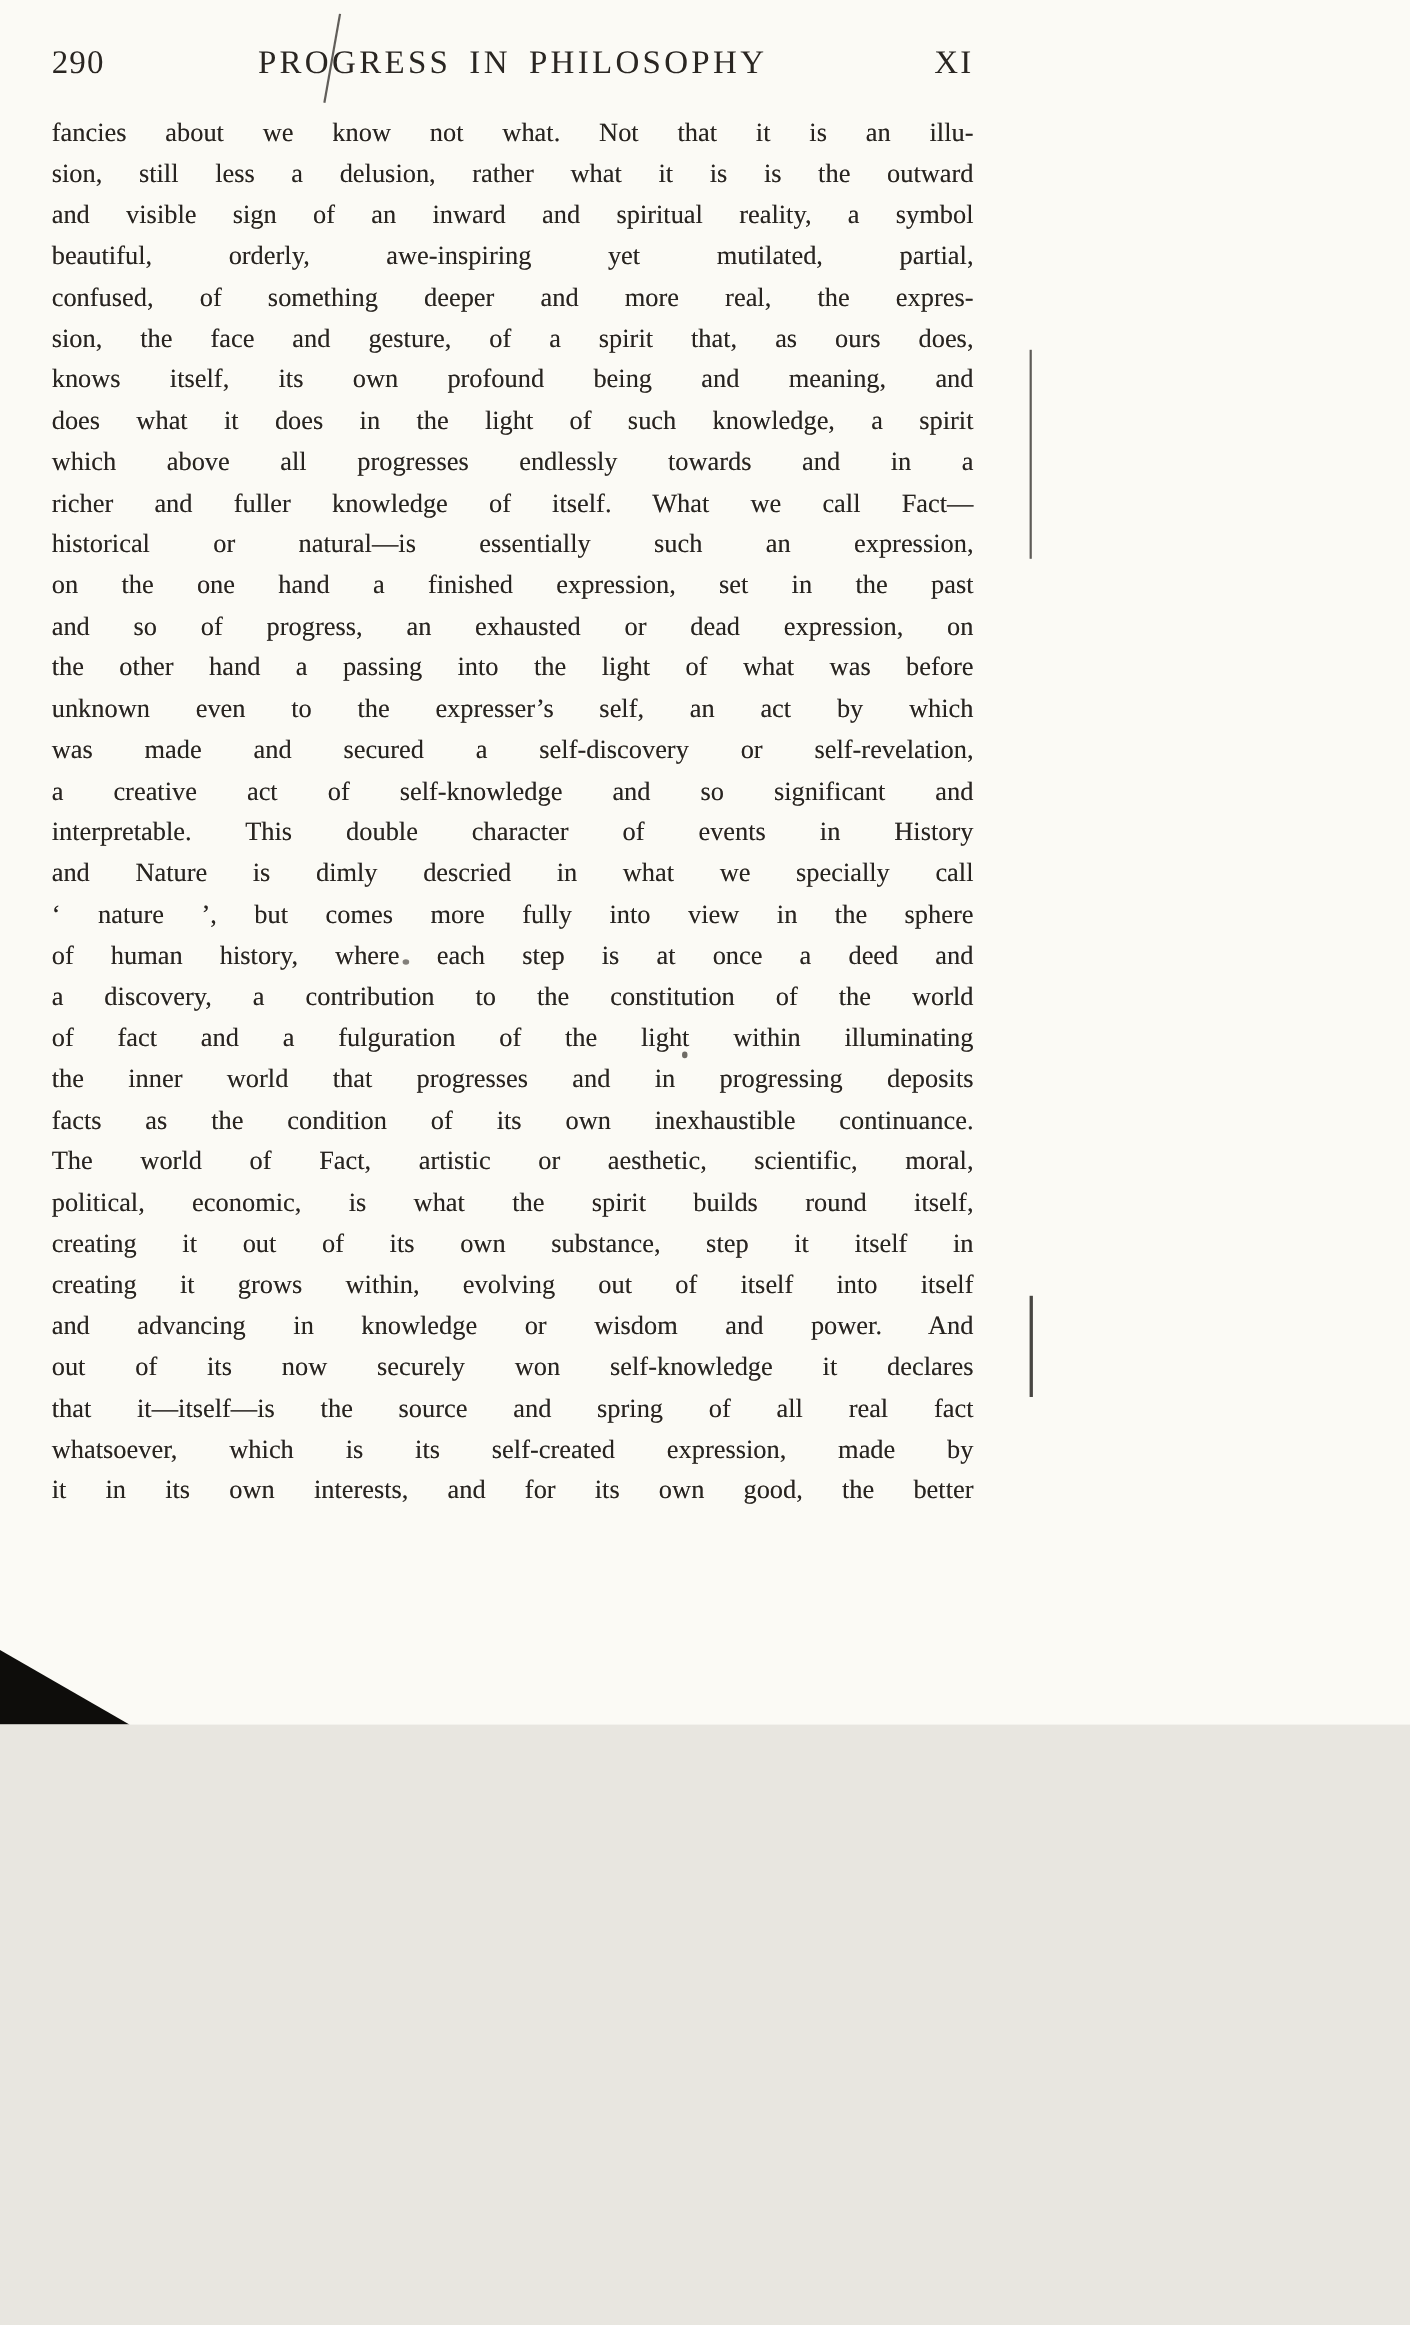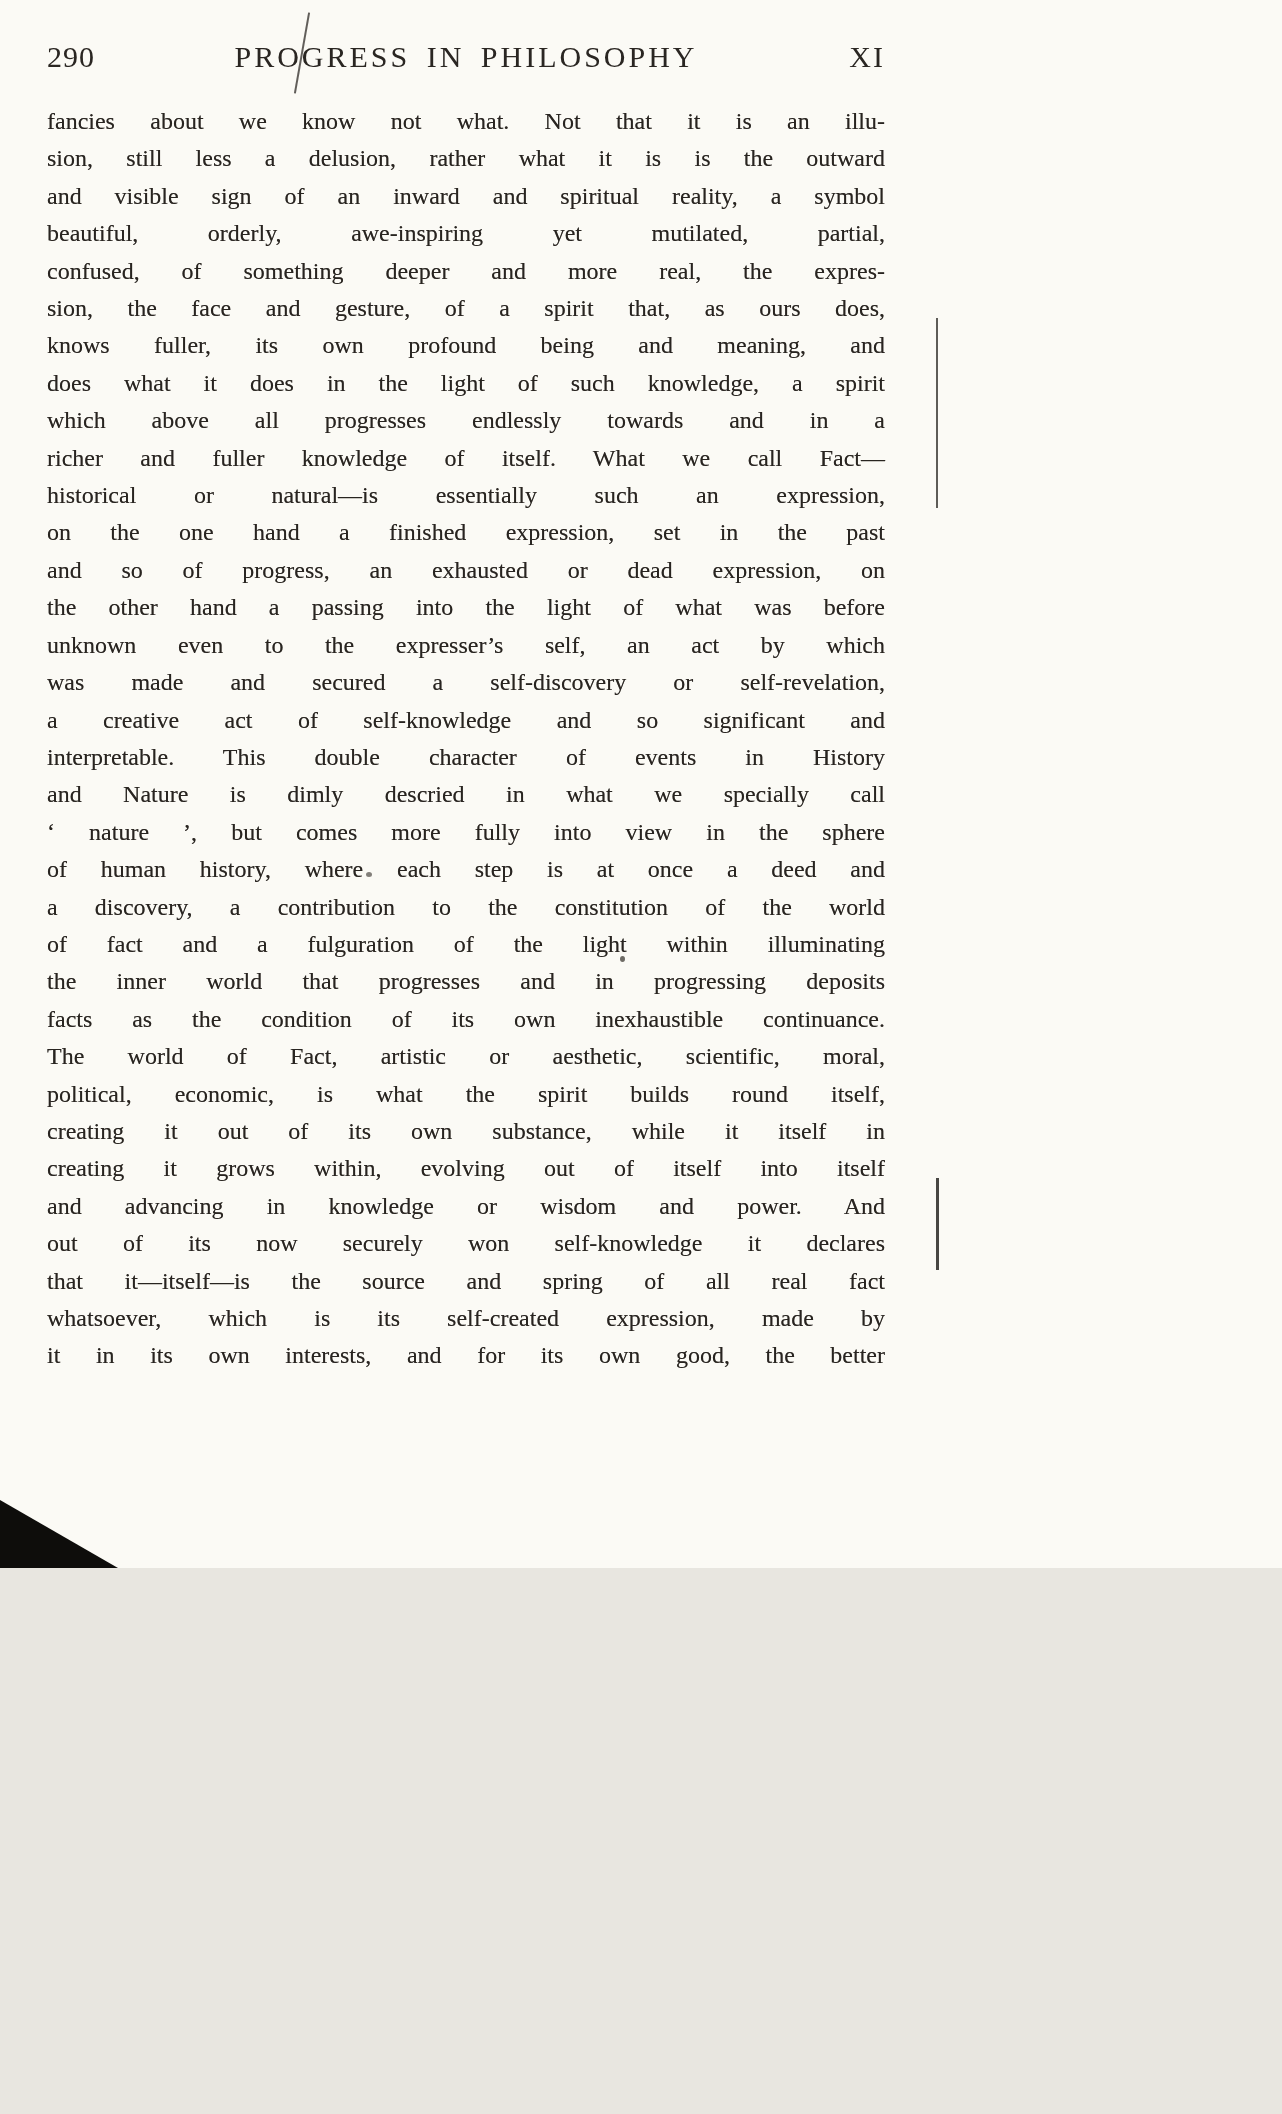--- a/index.html
+++ b/index.html
@@ -123,42 +123,42 @@
     </header>
 
     <div class="body-text">
 
     <div class="text-line">fancies about we know not what. Not that it is an illu-</div>
         <div class="text-line">sion, still less a delusion, rather what it is is the outward</div>
         <div class="text-line">and visible sign of an inward and spiritual reality, a symbol</div>
         <div class="text-line">beautiful, orderly, awe-inspiring yet mutilated, partial,</div>
         <div class="text-line">confused, of something deeper and more real, the expres-</div>
         <div class="text-line">sion, the face and gesture, of a spirit that, as ours does,</div>
-        <div class="text-line">knows fuller, its own profound being and meaning, and</div>
+        <div class="text-line">knows itself, its own profound being and meaning, and</div>
         <div class="text-line">does what it does in the light of such knowledge, a spirit</div>
         <div class="text-line">which above all progresses endlessly towards and in a</div>
         <div class="text-line">richer and fuller knowledge of itself. What we call Fact—</div>
         <div class="text-line">historical or natural—is essentially such an expression,</div>
         <div class="text-line">on the one hand a finished expression, set in the past</div>
         <div class="text-line">and so of progress, an exhausted or dead expression, on</div>
         <div class="text-line">the other hand a passing into the light of what was before</div>
         <div class="text-line">unknown even to the expresser’s self, an act by which</div>
         <div class="text-line">was made and secured a self-discovery or self-revelation,</div>
         <div class="text-line">a creative act of self-knowledge and so significant and</div>
         <div class="text-line">interpretable. This double character of events in History</div>
         <div class="text-line">and Nature is dimly descried in what we specially call</div>
         <div class="text-line">‘ nature ’, but comes more fully into view in the sphere</div>
         <div class="text-line">of human history, where each step is at once a deed and</div>
         <div class="text-line">a discovery, a contribution to the constitution of the world</div>
         <div class="text-line">of fact and a fulguration of the light within illuminating</div>
         <div class="text-line">the inner world that progresses and in progressing deposits</div>
         <div class="text-line">facts as the condition of its own inexhaustible continuance.</div>
         <div class="text-line">The world of Fact, artistic or aesthetic, scientific, moral,</div>
         <div class="text-line">political, economic, is what the spirit builds round itself,</div>
-        <div class="text-line">creating it out of its own substance, while it itself in</div>
+        <div class="text-line">creating it out of its own substance, step it itself in</div>
         <div class="text-line">creating it grows within, evolving out of itself into itself</div>
         <div class="text-line">and advancing in knowledge or wisdom and power. And</div>
         <div class="text-line">out of its now securely won self-knowledge it declares</div>
         <div class="text-line">that it—itself—is the source and spring of all real fact</div>
         <div class="text-line">whatsoever, which is its self-created expression, made by</div>
         <div class="text-line">it in its own interests, and for its own good, the better</div>
       </div>
 
   </div>
 

